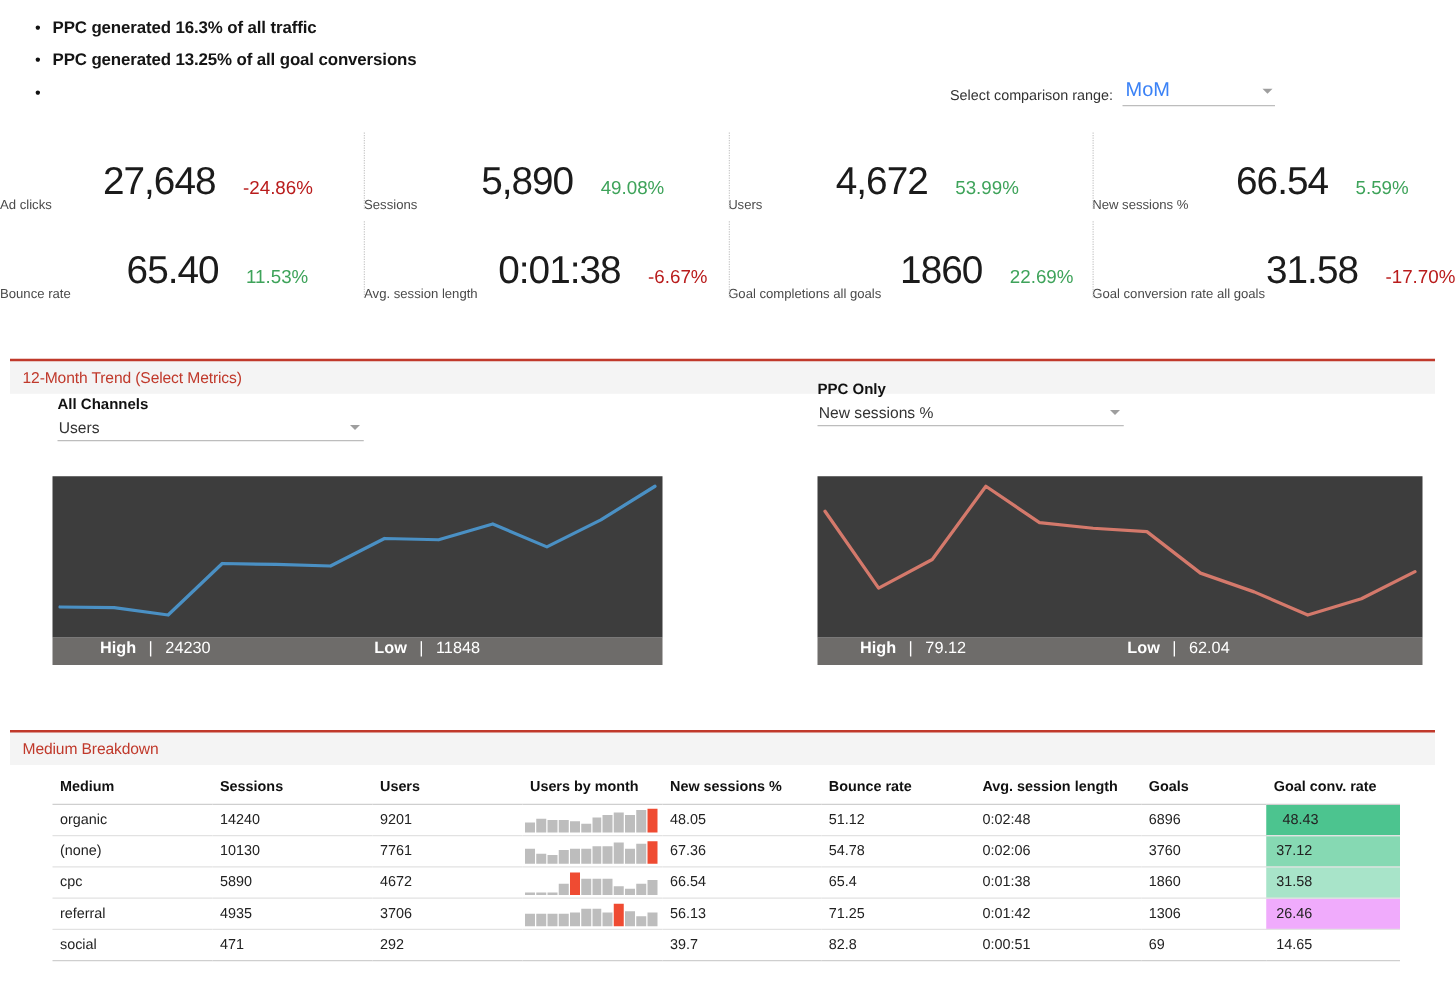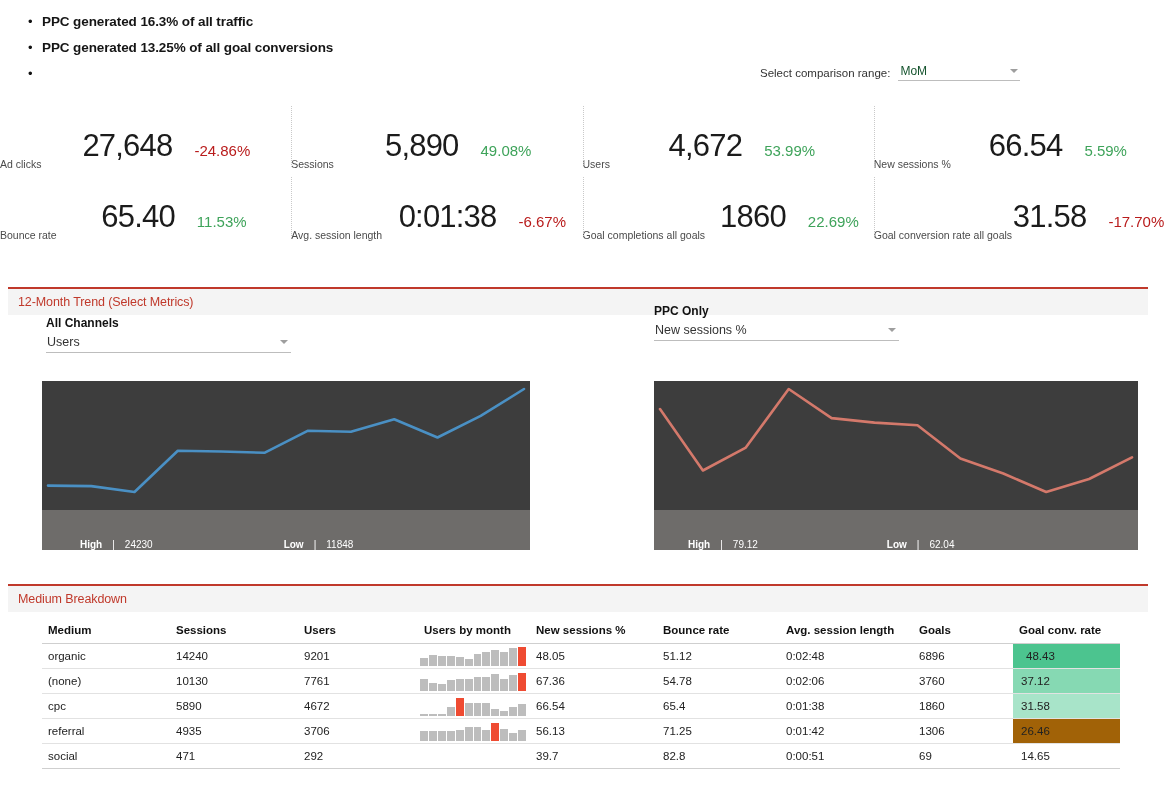--- a/index.html
+++ b/index.html
@@ -28,21 +28,21 @@
   .cmp-range {
     position: absolute; left: 760px; top: 64px;
     display: flex; align-items: flex-end; gap: 8px;
   }
   .cmp-label { font-size: 11.5px; color: #333; line-height: 16px; }
   .cmp-select {
     width: 122px; border-bottom: 1px solid #bdbdbd;
     display: flex; align-items: center; justify-content: space-between;
     padding: 0 2px 2px 2px;
   }
-  .cmp-value { font-size: 12px; color: #14532d; }
+  .cmp-value { font-size: 16px; color: #3b82f6; }
   .caret {
     width: 0; height: 0; border-left: 4px solid transparent;
     border-right: 4px solid transparent; border-top: 4px solid #9e9e9e;
   }
 
   
   .kpi-grid { position: absolute; left: 0; top: 100px; width: 1165px; }
   .kpi-row { display: flex; width: 1165px; height: 71px; }
   .kpi-cell {
     flex: 1 1 0; position: relative;
@@ -89,22 +89,22 @@
     display: flex; align-items: center; justify-content: space-between;
     padding: 0 3px 3px 1px;
   }
   .ctl-value { font-size: 12.5px; color: #333; }
 
   
   .spark-panel { position: absolute; }
   .spark-plot { background: #3d3d3d; position: relative; }
   .spark-plot svg { display: block; width: 100%; height: 100%; }
   .spark-foot {
-    background: #6e6c6a; height: 40px; display: flex; align-items: flex-end;
-    color: #fff; font-size: 10px;
+    background: #6e6c6a; height: 22px; display: flex; align-items: flex-start;
+    color: #fff; font-size: 13px;
   }
   .foot-group { display: flex; align-items: center; }
   .foot-key { font-weight: bold; }
   .foot-sep { color: #fff; margin: 0 10px; }
 
   
   .tbl-wrap { position: absolute; left: 42px; top: 624px; width: 1078px; }
   table { border-collapse: collapse; width: 1078px; table-layout: fixed; }
   th {
     text-align: left; font-size: 11.5px; font-weight: bold; color: #111;
@@ -395,21 +395,21 @@
                 <div class="minibar hot" style="height: 17.6px;"></div>
                 <div class="minibar" style="height: 11.6px;"></div>
                 <div class="minibar" style="height: 8.4px;"></div>
                 <div class="minibar" style="height: 11.2px;"></div>
               </div>
             </td>
             <td class="c-new">56.13</td>
             <td class="c-bounce">71.25</td>
             <td class="c-len">0:01:42</td>
             <td class="c-goals">1306</td>
-            <td class="c-conv conv-cell" style="background: #a16207;">26.46</td>
+            <td class="c-conv conv-cell" style="background: #f0abfc;">26.46</td>
           </tr>
           <tr>
             <td class="c-medium">social</td>
             <td class="c-sessions">471</td>
             <td class="c-users">292</td>
             <td class="c-spark spark-cell">
               <div class="minibars"></div>
             </td>
             <td class="c-new">39.7</td>
             <td class="c-bounce">82.8</td>

